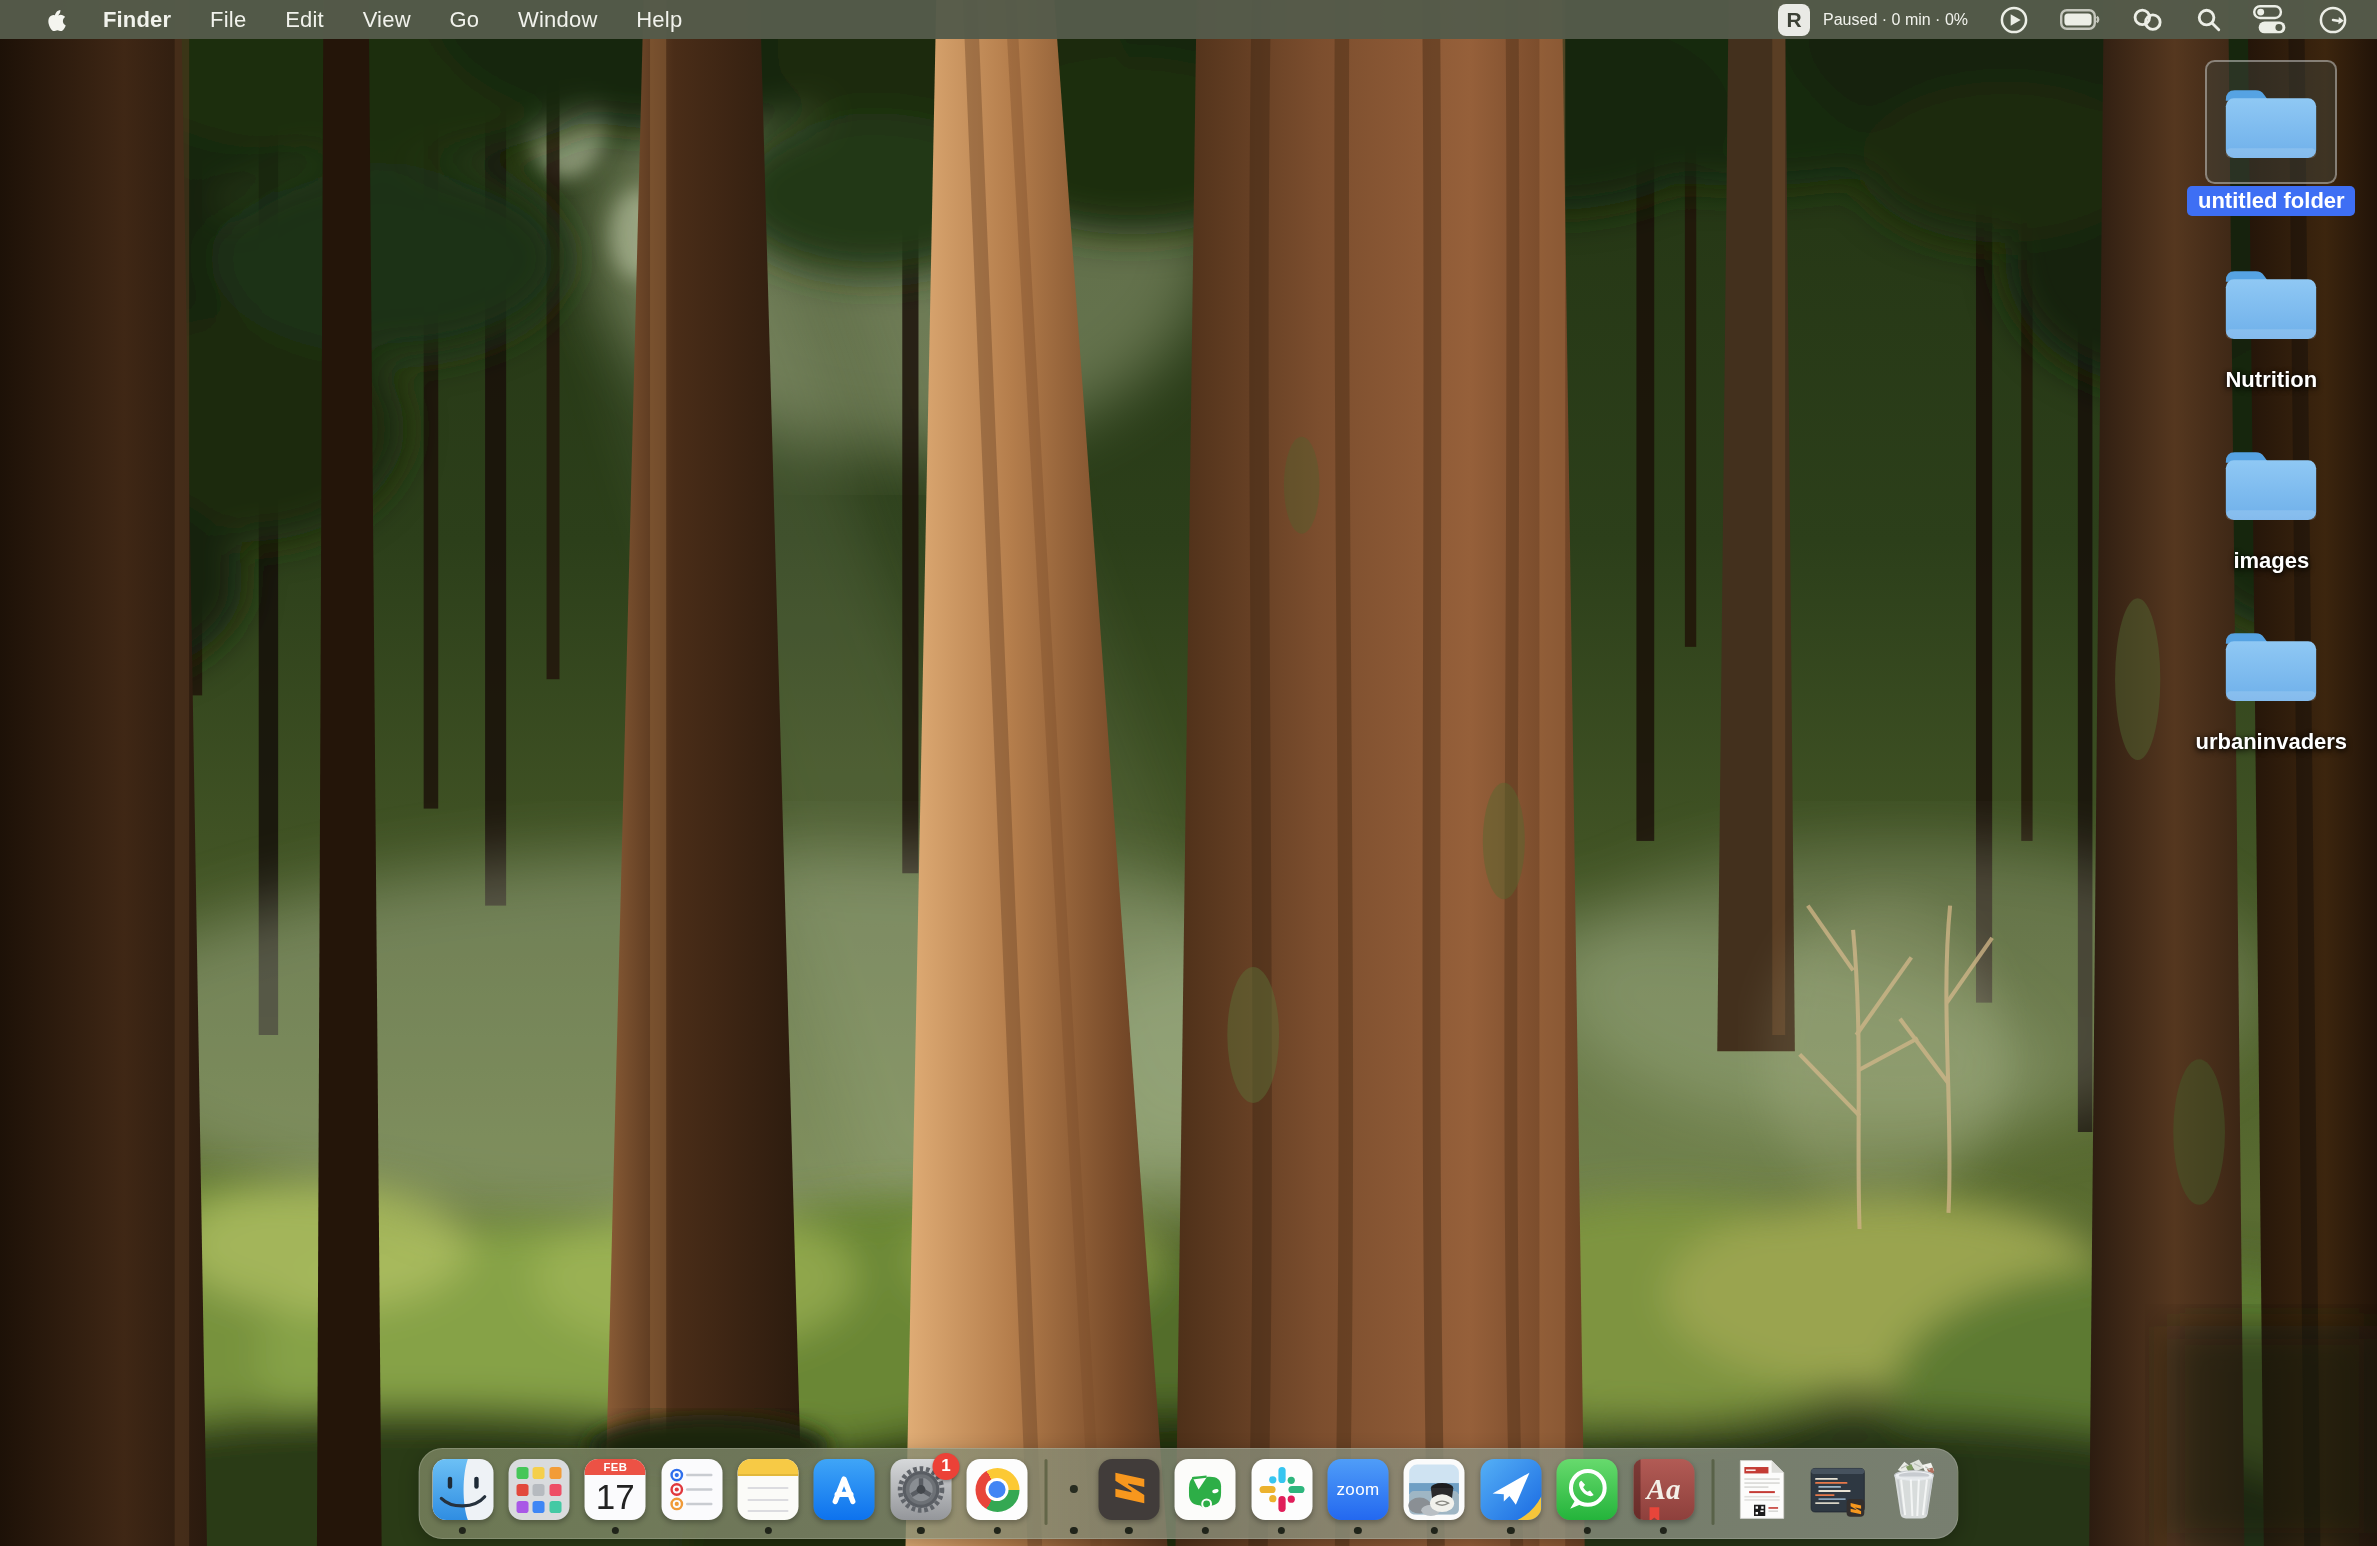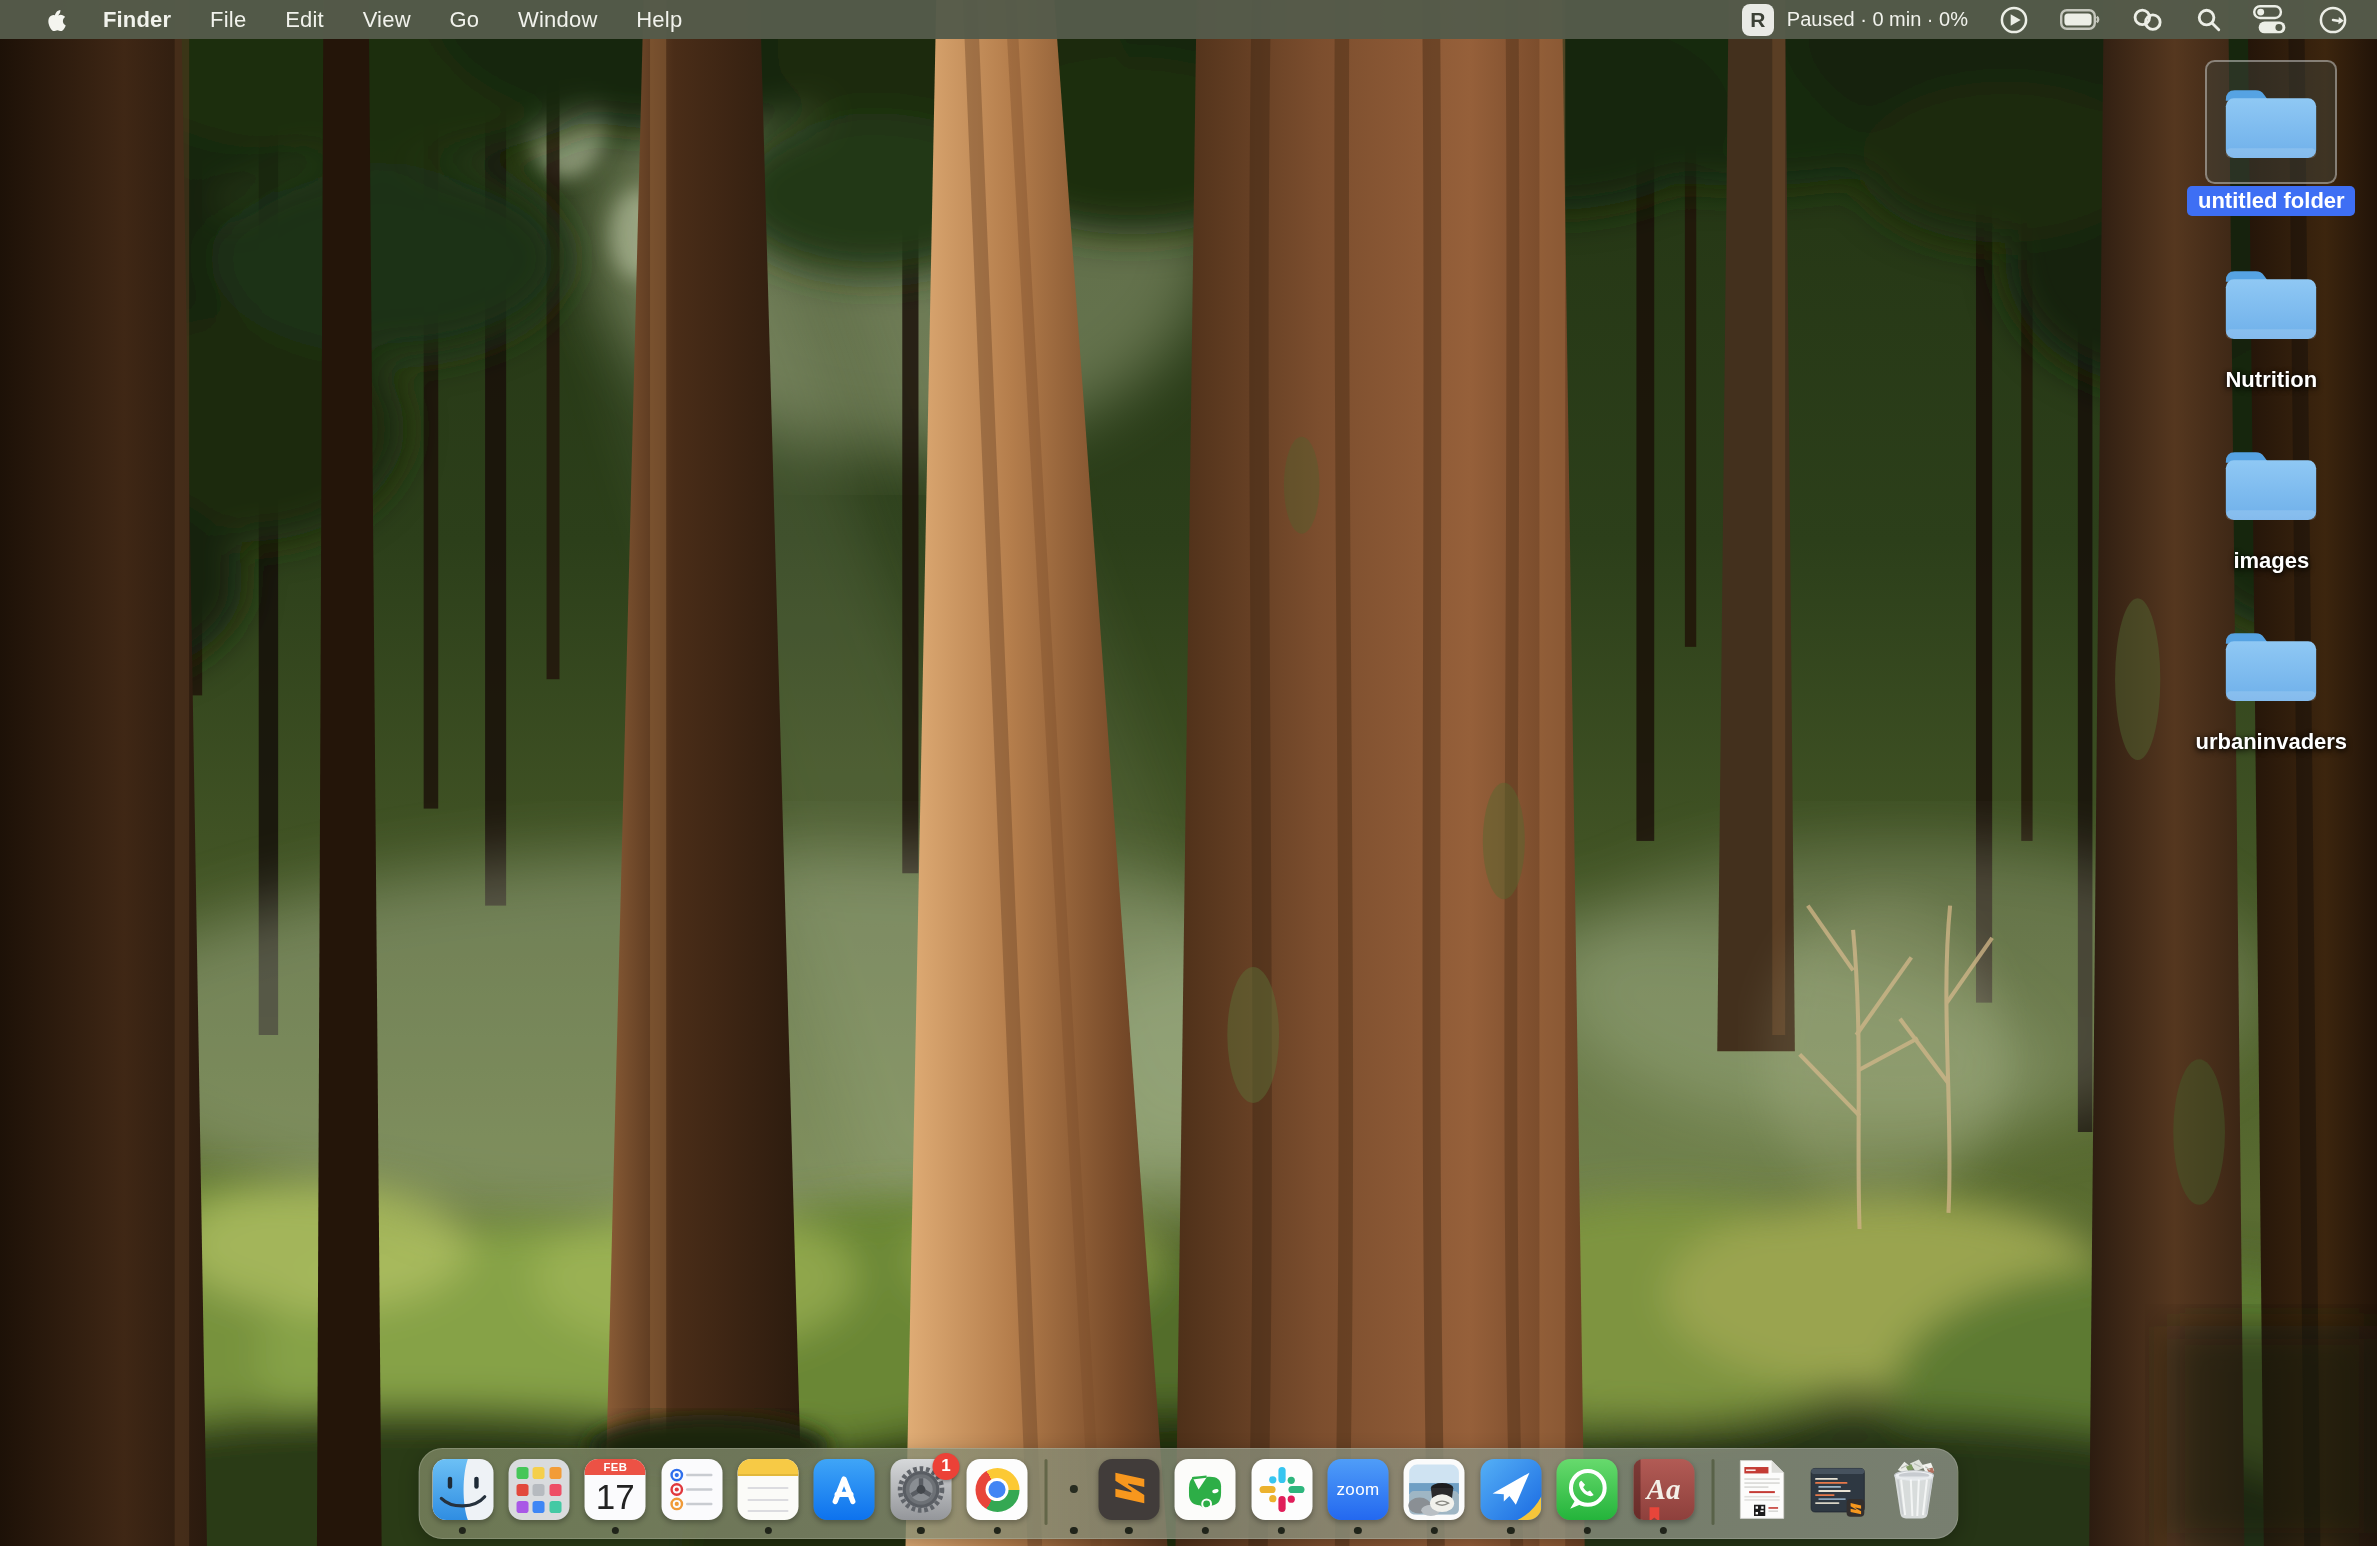--- a/index.html
+++ b/index.html
@@ -11,21 +11,21 @@
   .menu-bar{position:absolute;top:0;left:0;right:0;height:39px;background:rgba(85,91,74,.97);
     display:flex;justify-content:space-between;align-items:center;color:#f1f2ec;z-index:50;gap:16px;}
   .mb-left{display:flex;align-items:center;height:100%;padding-left:27.5px;}
   .apple-wrap{display:flex;align-items:center;padding:0 18px;height:100%;}
   .menu-item{padding:0 19.4px;font-size:22px;line-height:39px;font-weight:400;letter-spacing:0.2px;}
   .menu-item.app{font-weight:700;}
   .mb-right{display:flex;align-items:center;height:100%;gap:31px;padding-right:29px;}
   .rec-group{display:flex;align-items:center;gap:13px;}
   .rec-badge{width:32px;height:32px;border-radius:8px;background:#e9eae5;color:#3c4136;
     font-size:21px;font-weight:700;display:flex;align-items:center;justify-content:center;}
-  .rec-text{font-size:20px;color:#f1f2ec;}
+  .rec-text{font-size:16px;color:#f1f2ec;}
   .mb-icon{display:flex;align-items:center;}
 
   
   .desktop-icons{position:absolute;top:60px;right:9.7px;width:192px;display:flex;flex-direction:column;z-index:20;}
   .desk-cell{height:181px;display:flex;flex-direction:column;align-items:center;}
   .icon-frame{width:128px;height:120px;display:flex;align-items:center;justify-content:center;
     border-radius:9.7px;border:2.4px solid transparent;}
   .desk-cell.selected .icon-frame{background:rgba(66,70,62,.45);border-color:rgba(255,255,255,.38);}
   .desk-label{margin-top:2.4px;font-size:22px;font-weight:700;color:#fff;max-width:188px;white-space:nowrap;
     text-shadow:0 1.6px 6.5px rgba(0,0,0,.95),0 0 3.2px rgba(0,0,0,.6);}

